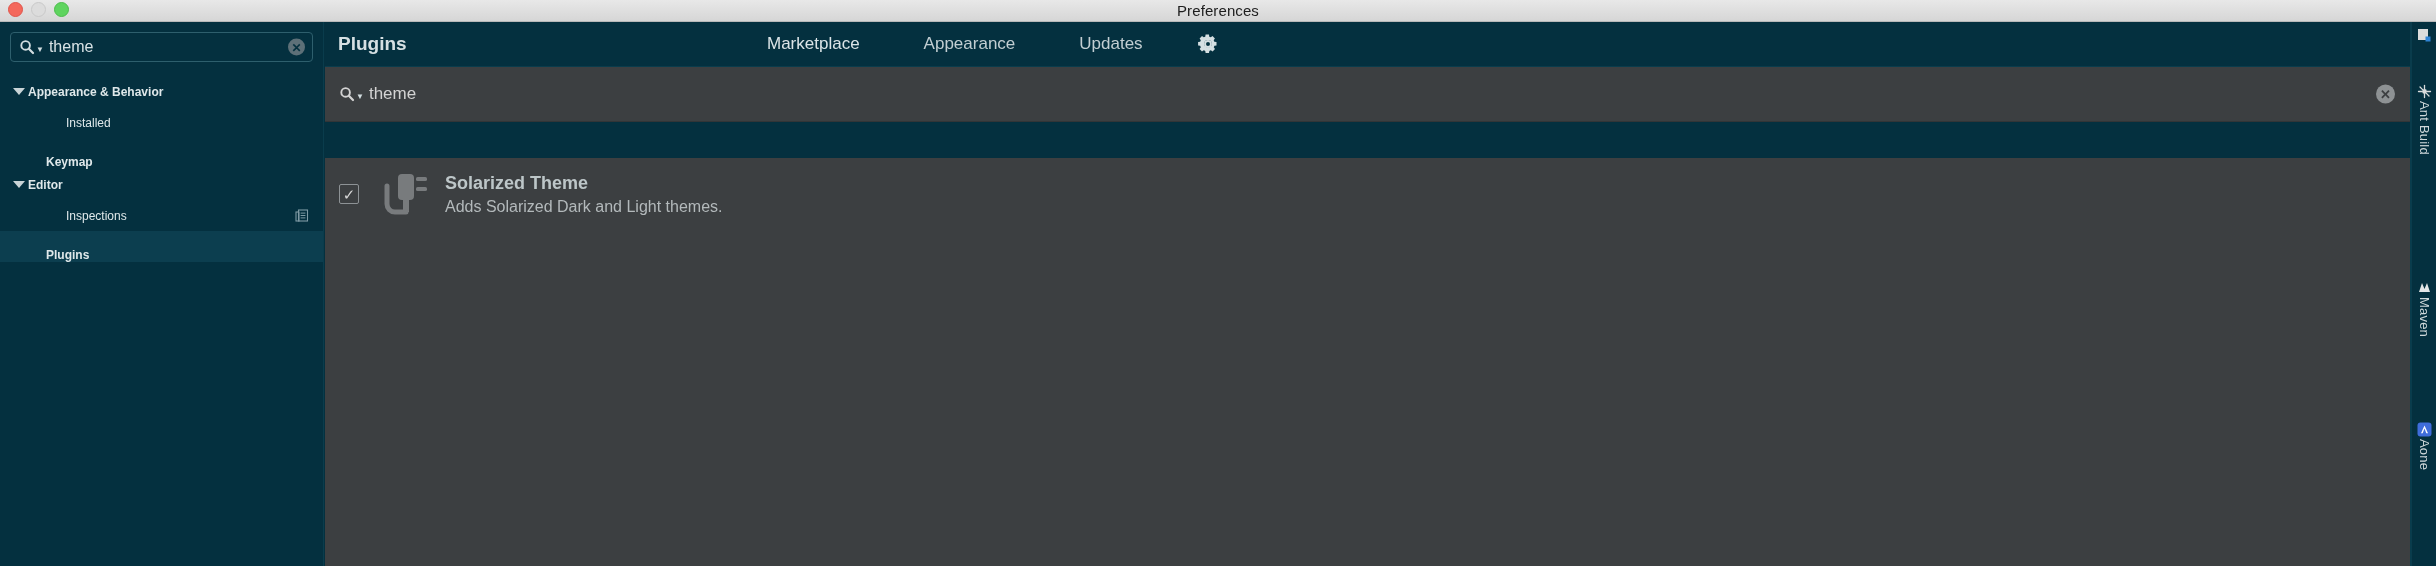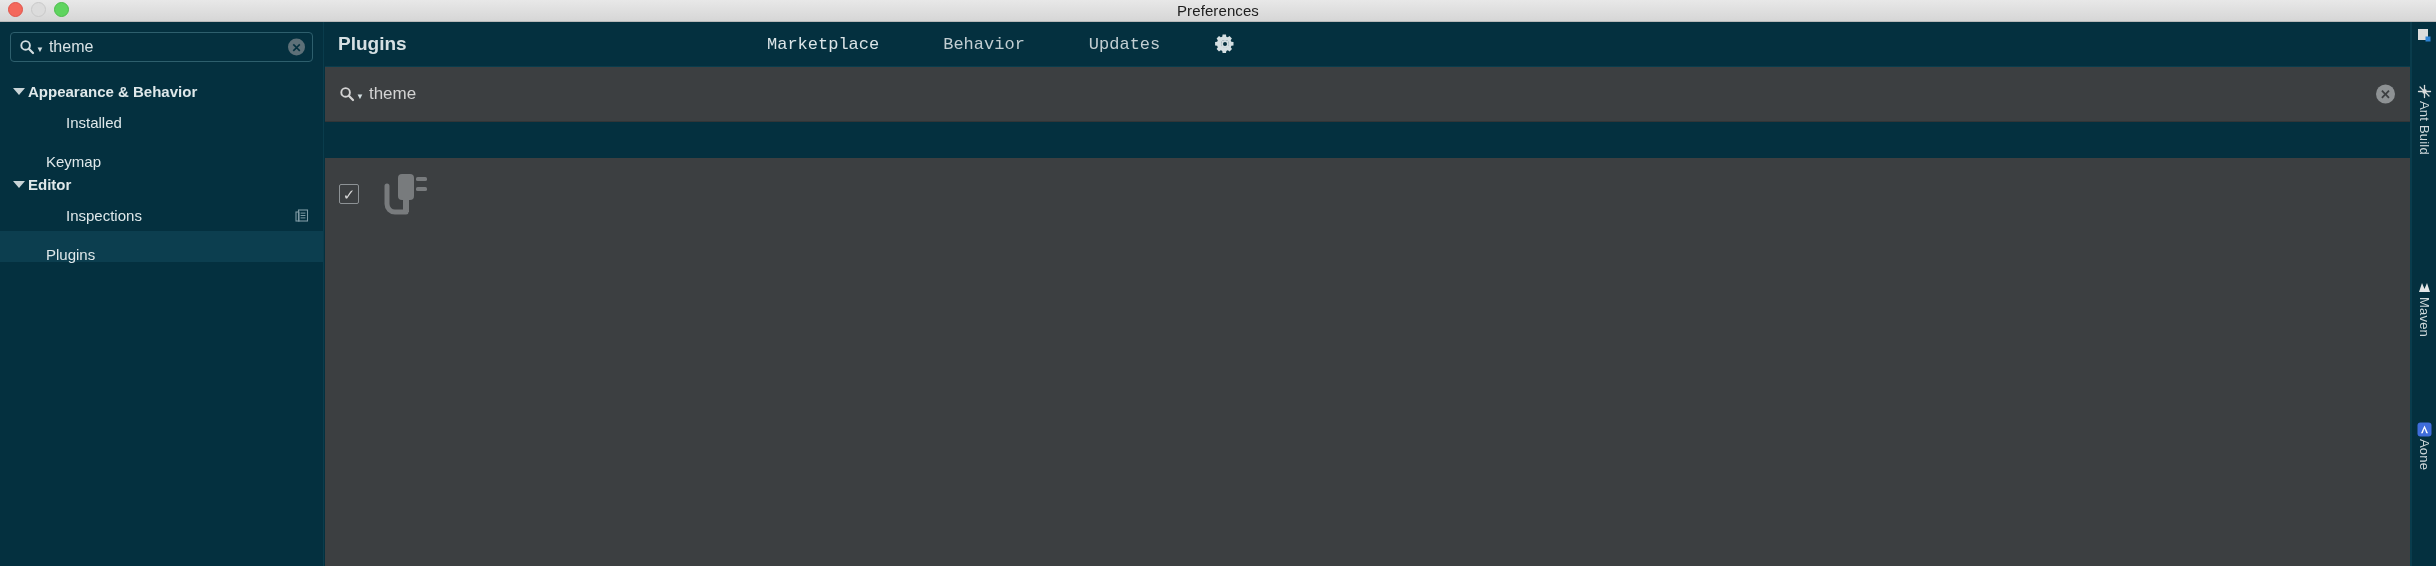--- a/index.html
+++ b/index.html
@@ -47,34 +47,34 @@
   .tree-row {
     height:31px; display:flex; align-items:center;
     padding-left:10px; position:relative; color:#dfe8ea;
   }
   .tree-row.selected { background:#0c3e4f; }
   .tw { width:18px; flex:0 0 auto; display:flex; align-items:center; justify-content:center; }
   .tw-arrow {
     width:0;height:0;border-left:6px solid transparent;border-right:6px solid transparent;
     border-top:7px solid #c9d4d7;
   }
-  .tree-label { font-size:15px; white-space:nowrap; }
+  .tree-label { font-size:12px; white-space:nowrap; }
   .lvl0 { font-weight:bold; }
   .lvl1 { padding-left:56px; font-weight:normal; }
-  .lvl0-noarrow { padding-left:36px; font-weight:normal;margin-top:16px; }
+  .lvl0-noarrow { padding-left:36px; font-weight:bold;margin-top:16px; }
   .cfg-icon { position:absolute; right:14px; top:50%; transform:translateY(-50%); }
 
   
   .main { position:absolute; left:325px; top:22px; width:2086px; height:544px; background:#04303f; }
   .main-header {
     height:45px; display:flex; align-items:center; position:relative;
     border-bottom:1px solid #0a3c4c;
   }
   .panel-title { position:absolute; left:13px; font-size:19px; font-weight:bold; color:#d6e0e3; }
-  .tabs { position:absolute; left:410px; display:flex; align-items:center; gap:0;font-family:Liberation Mono, monospace; }
+  .tabs { position:absolute; left:410px; display:flex; align-items:center; gap:0; }
   .tab { font-size:17px; color:#c2ced2; padding:0 32px; white-space:nowrap; }
   .tab.active { color:#dbe4e7; }
   .gear { margin-left:22px; display:flex; align-items:center; }
 
   .main-search {
     position:absolute; left:0; top:45px; width:2086px; height:55px;
     background:#3c3f41; border-bottom:1px solid #323537;
     display:flex; align-items:center; padding:0 14px;
   }
   .main-search-value { font-size:17px; color:#d3d3d3; }
@@ -188,21 +188,21 @@
 
     </div>
   </div>
 
   <div class="main">
 
     <div class="main-header">
       <div class="panel-title">Plugins</div>
       <div class="tabs">
         <div class="tab active">Marketplace</div>
-        <div class="tab">Behavior</div>
+        <div class="tab">Appearance</div>
         <div class="tab">Updates</div>
         <div class="gear">
           <svg width="22" height="22" viewBox="0 0 22 22">
             <path fill="#d5dfe2" d="M11 7.1a3.9 3.9 0 100 7.8 3.9 3.9 0 000-7.8zm0 5.9a2 2 0 110-4 2 2 0 010 4z"></path>
             <path fill="#d5dfe2" d="M19 9.4l-1.9-.3a6.4 6.4 0 00-.7-1.6l1.1-1.5-2.5-2.5-1.5 1.1a6.4 6.4 0 00-1.6-.7L11.6 2H8.4l-.3 1.9a6.4 6.4 0 00-1.6.7L5 3.5 2.5 6l1.1 1.5a6.4 6.4 0 00-.7 1.6L1 9.4v3.2l1.9.3c.16.56.4 1.1.7 1.6L2.5 16 5 18.5l1.5-1.1c.5.3 1.04.54 1.6.7l.3 1.9h3.2l.3-1.9c.56-.16 1.1-.4 1.6-.7l1.5 1.1 2.5-2.5-1.1-1.5c.3-.5.54-1.04.7-1.6l1.9-.3z" opacity=".0"></path>
             <path fill="#d5dfe2" d="M19.4 9.1l-2.1-.35a6.6 6.6 0 00-.63-1.52l1.24-1.73-2.4-2.4-1.73 1.24a6.6 6.6 0 00-1.52-.63L12.0 1.6H8.6l-.35 2.11a6.6 6.6 0 00-1.52.63L5 3.1l-2.4 2.4 1.24 1.73a6.6 6.6 0 00-.63 1.52L1.1 9.1v3.4l2.11.35c.14.53.35 1.04.63 1.52L2.6 16.1 5 18.5l1.73-1.24c.48.28.99.49 1.52.63l.35 2.11h3.4l.35-2.11c.53-.14 1.04-.35 1.52-.63l1.73 1.24 2.4-2.4-1.24-1.73c.28-.48.49-.99.63-1.52l2.11-.35V9.1zM11 14.6a3.8 3.8 0 110-7.6 3.8 3.8 0 010 7.6z"></path>
           </svg>
         </div>
       </div>
     </div>
@@ -223,20 +223,24 @@
         <span class="pl-check">
             <span>✓</span>
           </span>
         <svg class="pl-icon" viewBox="0 0 56 56">
           <rect x="19" y="8" width="16" height="26" rx="4" fill="#787b7d"></rect>
           <rect x="37" y="11" width="11" height="4" rx="1.6" fill="#787b7d"></rect>
           <rect x="37" y="21" width="11" height="4" rx="1.6" fill="#787b7d"></rect>
           <rect x="24" y="34" width="6" height="12" fill="#787b7d"></rect>
           <path d="M27 46 H16 a8 8 0 01-8-8 V20" fill="none" stroke="#787b7d" stroke-width="5" stroke-linecap="round"></path>
         </svg>
+        <div class="pl-texts">
+          <span class="pl-name">Solarized Theme</span>
+          <span class="pl-desc">Adds Solarized Dark and Light themes.</span>
+        </div>
       </div>
     </div>
   </div>
 
   <div class="scroll-sep"></div>
 
   <div class="toolstrip">
 
     <div class="ts-item" style="top:6px;">
       <svg class="ts-ico" viewBox="0 0 15 15">

